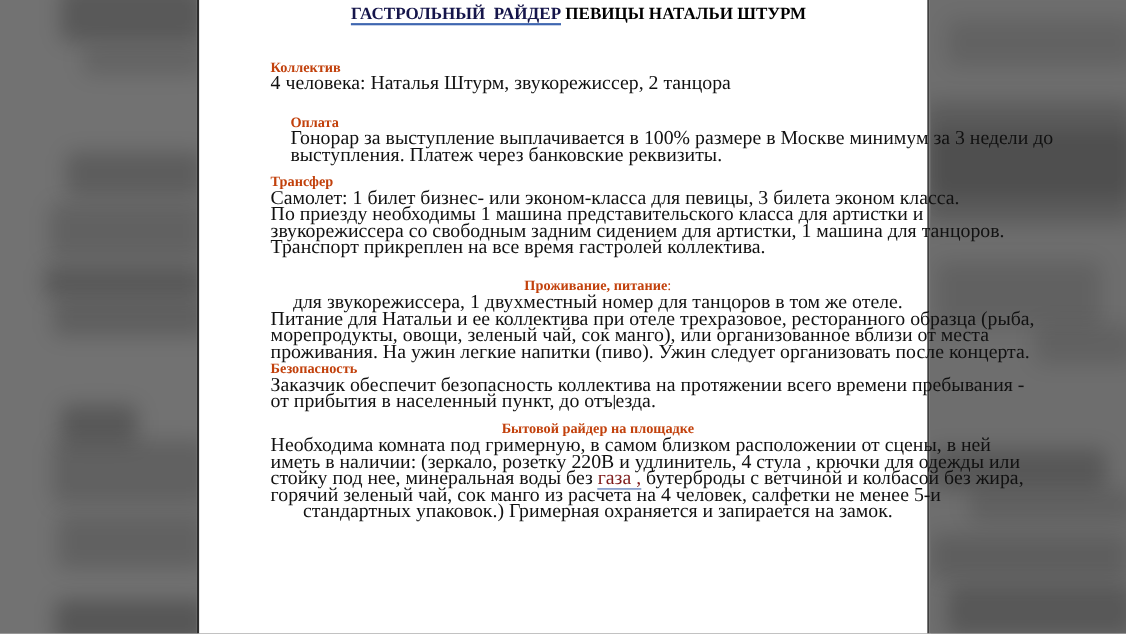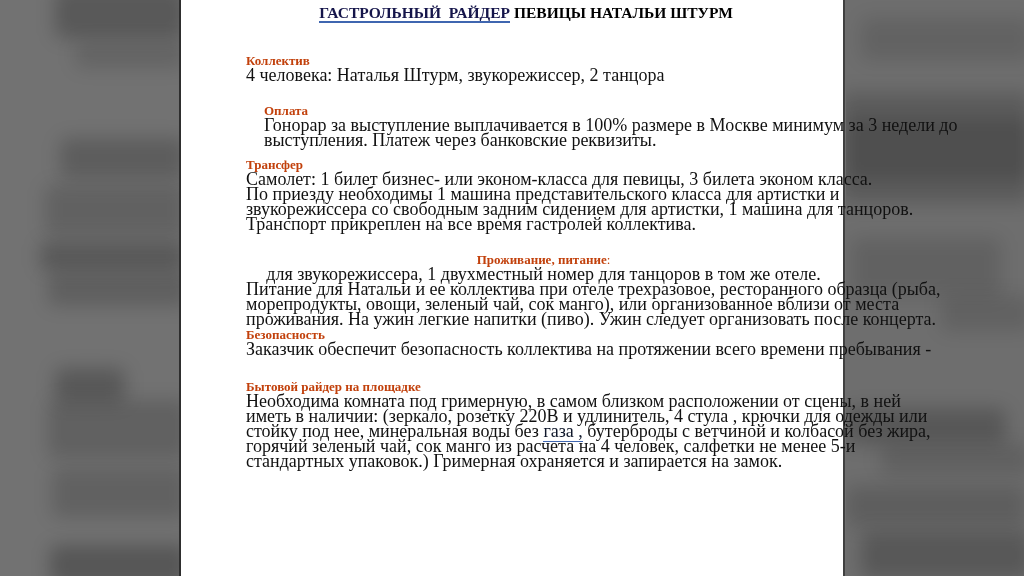--- a/index.html
+++ b/index.html
@@ -48,27 +48,27 @@
   }
   .title-link{
     color:#15154a;border-bottom:2px solid #3f66b0;white-space:pre;
   }
   .section{width:595px;}
   .m-kollektiv{margin-top:31px;}
   .m-oplata{margin-top:20px;margin-left:18px;}
   .m-transfer{margin-top:9px;}
   .m-prozhivanie{margin-top:20px;text-align:center;}
   .m-bezopasnost{}
-  .m-bytovoy{margin-top:22px;}
+  .m-bytovoy{margin-top:10px;text-align:center;}
   .m-saundchek{margin-top:21px;}
   .heading{font-size:13px;font-weight:bold;line-height:15px;color:#c2410c;white-space:pre;}
   .heading .h-suffix{font-weight:normal;}
   .line{font-size:18px;line-height:15px;color:#111;white-space:pre;}
   .line span{white-space:pre;}
-  .inline-link{color:#0f172a;border-bottom:1.5px solid #3f66b0;}
+  .inline-link{color:#7f1d1d;border-bottom:1.5px solid #3f66b0;}
   .caret{
     display:inline-block;width:1.5px;height:13px;background:#222;
     vertical-align:-2px;margin:0 0.5px;
   }
 </style>
 </head>
 <body>
 
 <div class="backdrop backdrop-left">
   <div class="blob bl1"></div>
@@ -122,20 +122,21 @@
     <div class="heading"><span>Проживание, питание</span><span class="h-suffix">:</span></div>
     <div class="line">для звукорежиссера, 1 двухместный номер для танцоров в том же отеле.</div>
     <div class="line">Питание для Натальи и ее коллектива при отеле трехразовое, ресторанного образца (рыба,</div>
     <div class="line">морепродукты, овощи, зеленый чай, сок манго), или организованное вблизи от места</div>
     <div class="line">проживания. На ужин легкие напитки (пиво). Ужин следует организовать после концерта.</div>
   </div>
 
   <div class="section m-bezopasnost">
     <div class="heading">Безопасность</div>
     <div class="line">Заказчик обеспечит безопасность коллектива на протяжении всего времени пребывания -</div>
+    <div class="line"><span>от прибытия в населенный пункт, до отъ</span><span class="caret"></span><span>езда.</span></div>
   </div>
 
   <div class="section m-bytovoy">
     <div class="heading">Бытовой райдер на площадке</div>
     <div class="line">Необходима комната под гримерную, в самом близком расположении от сцены, в ней</div>
     <div class="line">иметь в наличии: (зеркало, розетку 220В и удлинитель, 4 стула , крючки для одежды или</div>
     <div class="line"><span>стойку под нее, минеральная воды без </span><span class="inline-link">газа ,</span><span> бутерброды с ветчиной и колбасой без жира,</span></div>
     <div class="line">горячий зеленый чай, сок манго из расчета на 4 человек, салфетки не менее 5-и</div>
     <div class="line">стандартных упаковок.) Гримерная охраняется и запирается на замок.</div>
   </div>

